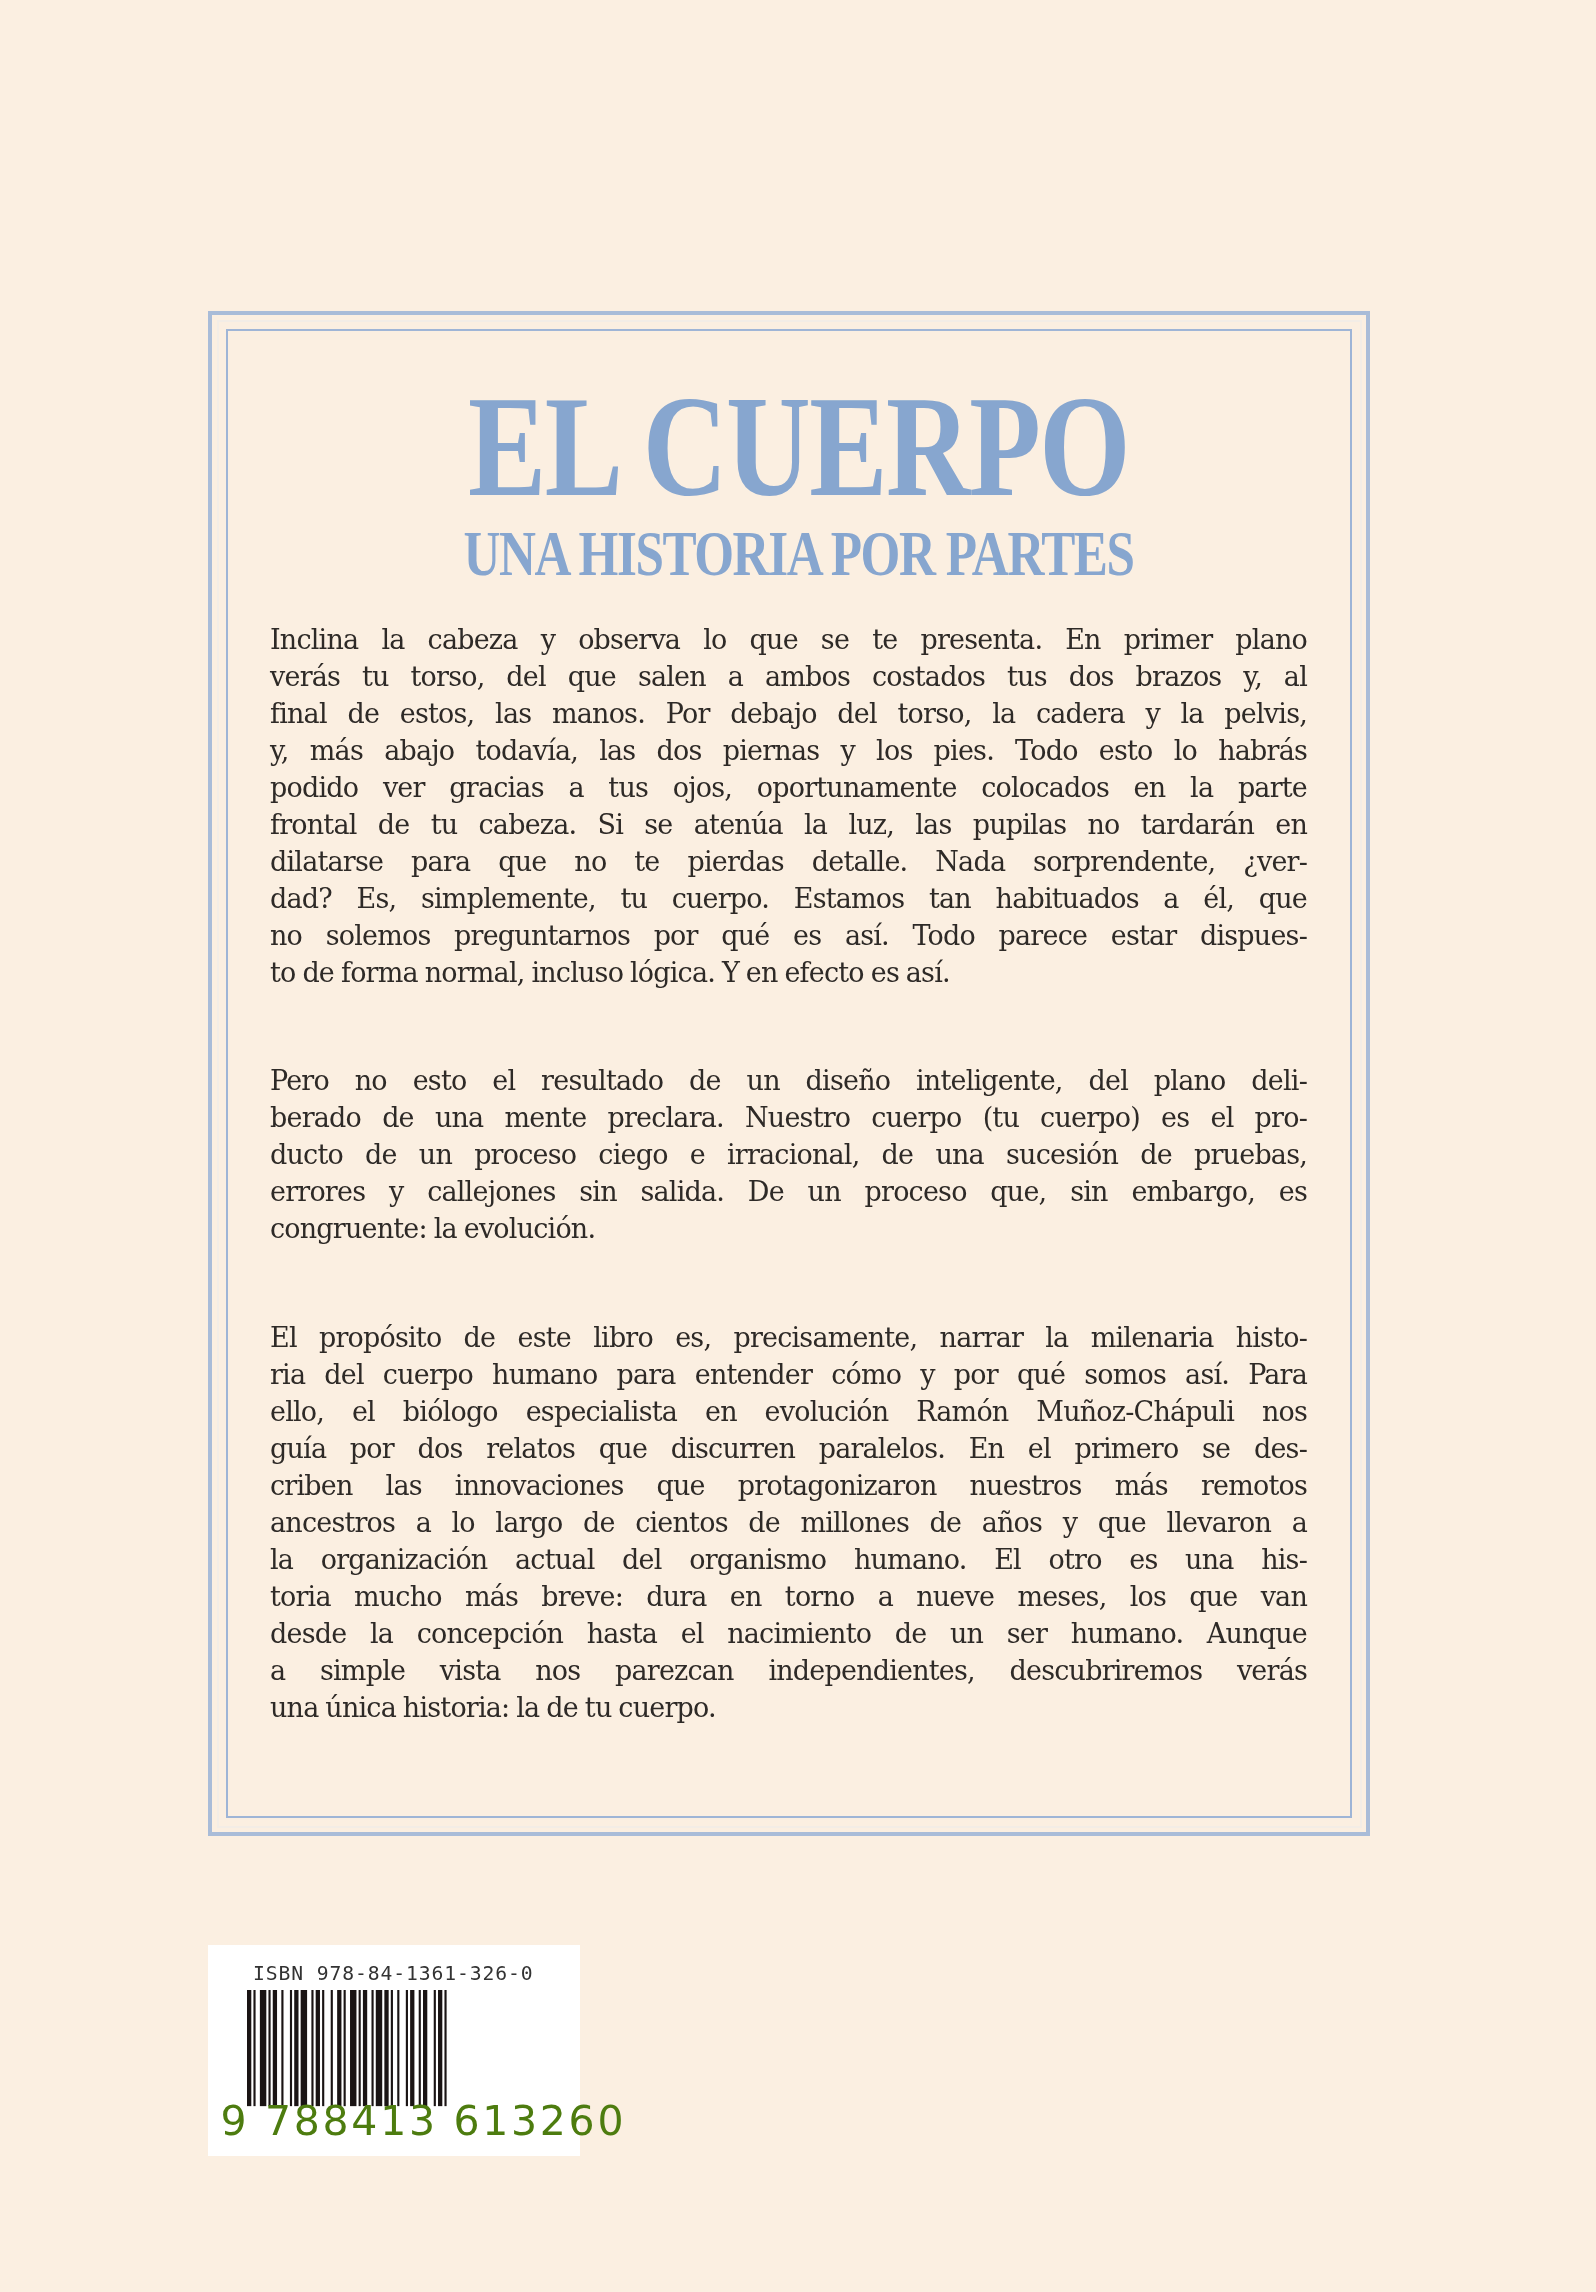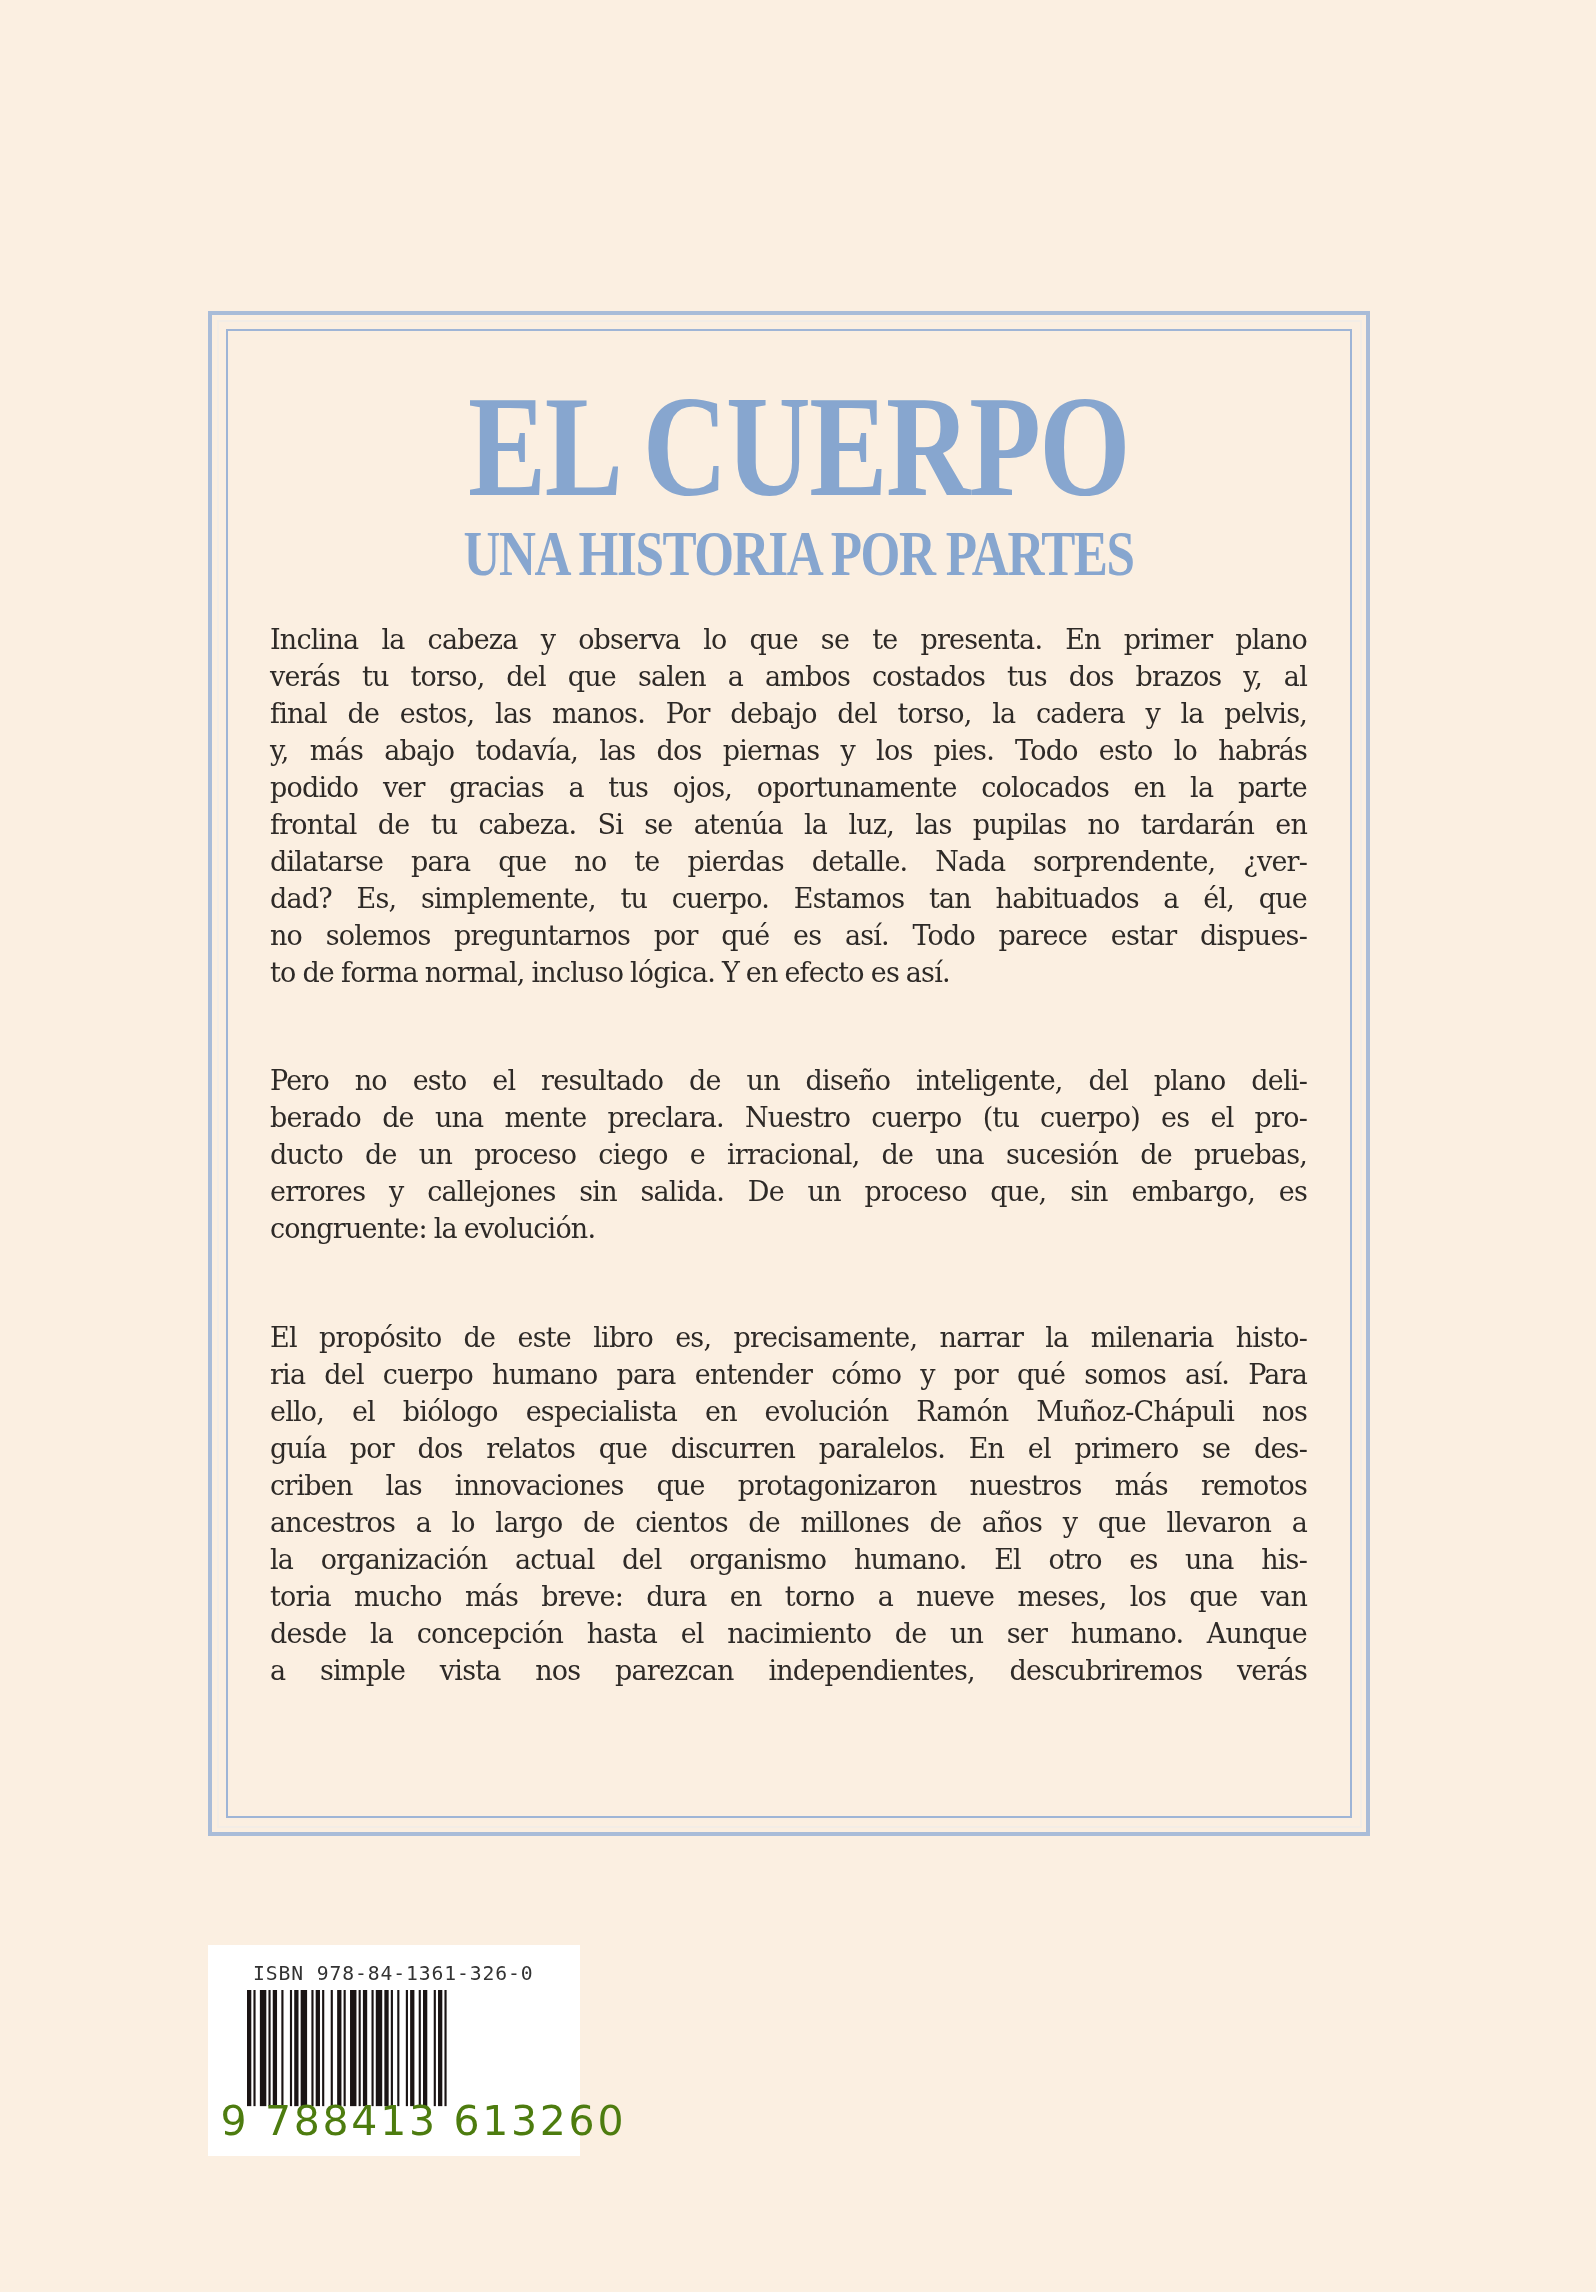--- a/index.html
+++ b/index.html
@@ -136,20 +136,21 @@
       <span class="line" style="width: 1037px; display: block;">El propósito de este libro es, precisamente, narrar la milenaria histo-</span>
       <span class="line" style="width: 1037px; display: block;">ria del cuerpo humano para entender cómo y por qué somos así. Para</span>
       <span class="line" style="width: 1037px; display: block;">ello, el biólogo especialista en evolución Ramón Muñoz-Chápuli nos</span>
       <span class="line" style="width: 1037px; display: block;">guía por dos relatos que discurren paralelos. En el primero se des-</span>
       <span class="line" style="width: 1037px; display: block;">criben las innovaciones que protagonizaron nuestros más remotos</span>
       <span class="line" style="width: 1037px; display: block;">ancestros a lo largo de cientos de millones de años y que llevaron a</span>
       <span class="line" style="width: 1037px; display: block;">la organización actual del organismo humano. El otro es una his-</span>
       <span class="line" style="width: 1037px; display: block;">toria mucho más breve: dura en torno a nueve meses, los que van</span>
       <span class="line" style="width: 1037px; display: block;">desde la concepción hasta el nacimiento de un ser humano. Aunque</span>
       <span class="line" style="width: 1037px; display: block;">a simple vista nos parezcan independientes, descubriremos verás</span>
+      <span class="line last" style="width: auto; display: block;">una única historia: la de tu cuerpo.</span>
     </div>
 </div>
 
 <div class="barcode-box">
   <div class="isbn-text">ISBN 978-84-1361-326-0</div>
   <svg class="bars" viewBox="0 0 350 150" preserveAspectRatio="none">
     <g fill="#1a1414" id="bargroup">
         <rect x="0" y="0" width="4.8" height="130"></rect>
         <rect x="7.199999999999999" y="0" width="2.4" height="130"></rect>
         <rect x="14.399999999999999" y="0" width="7.199999999999999" height="130"></rect>

